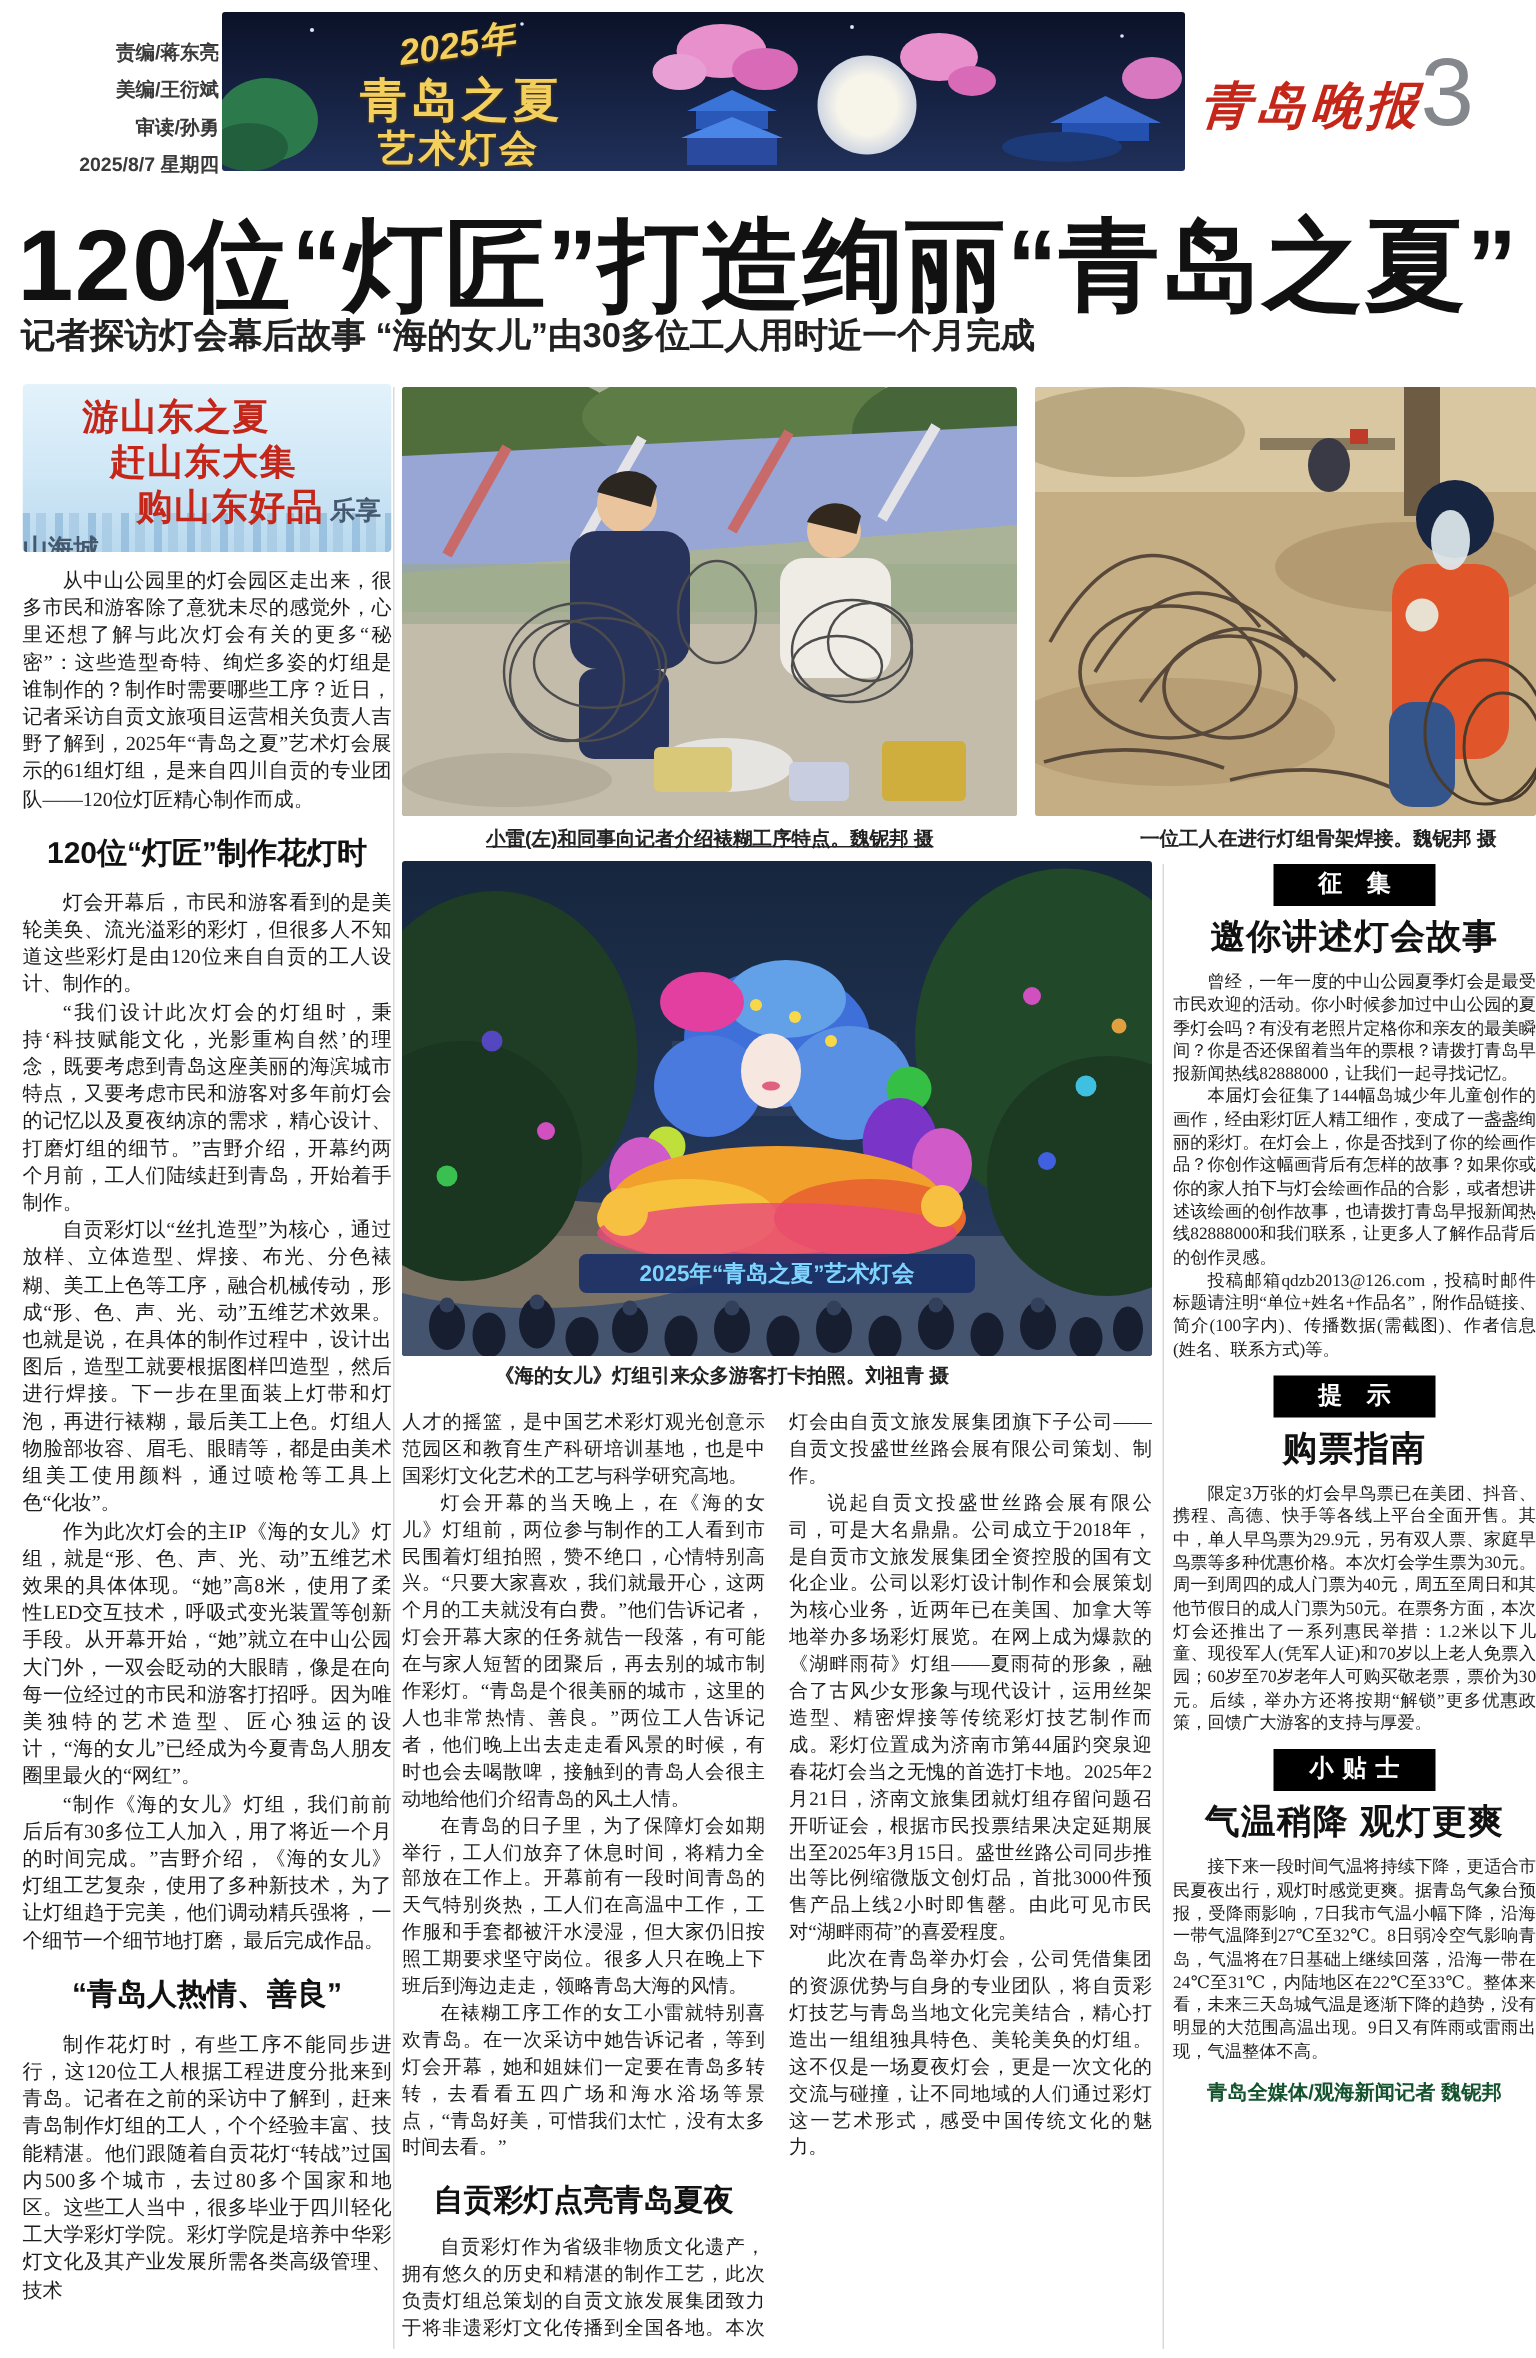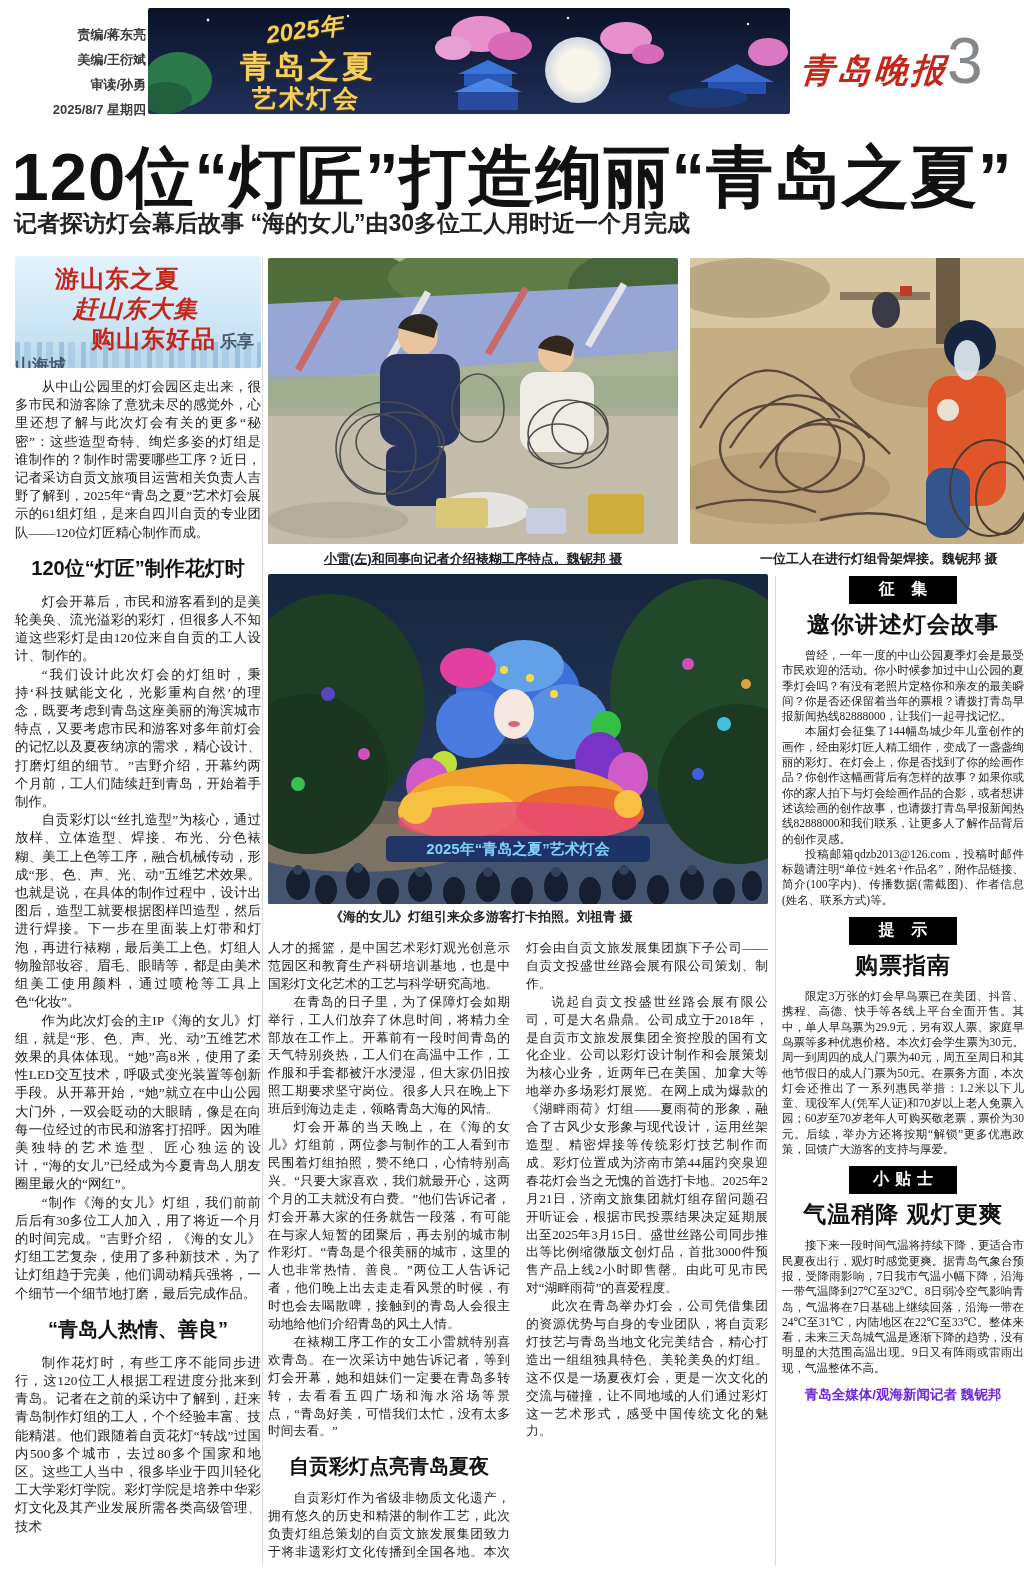--- a/index.html
+++ b/index.html
@@ -22,21 +22,21 @@
   
   .vrule{position:absolute;width:1px;background:#d9d9d9;}
   .leftcol{position:absolute;left:15px;top:256px;width:246px;height:1310px;overflow:hidden;}
   .promo{position:relative;width:246px;height:112px;border-radius:3px;overflow:hidden;
          background:linear-gradient(180deg,#e3f2fb 0%,#cfe7f6 55%,#b9d9ee 100%);margin-bottom:10px;}
   .promo .skyline{position:absolute;left:0;bottom:0;width:100%;height:26px;opacity:.75;
       background:repeating-linear-gradient(90deg,#8fb9da 0 5px,transparent 5px 9px,#a5c8e2 9px 16px,transparent 16px 22px);}
   .promo .ln{position:relative;font-family:"Liberation Sans","DejaVu Sans",sans-serif;font-weight:900;
              font-size:24px;color:#c4271a;line-height:30px;letter-spacing:1px;}
   .promo .ln1{margin:8px 0 0 40px;}
-  .promo .ln2{margin-left:58px;font-style:italic;}
+  .promo .ln2{margin-left:58px;}
   .promo .ln3{margin-left:76px;display:inline-block;}
   .promo .tail{font-size:17px;color:#44586e;font-weight:700;letter-spacing:0;}
   .p{margin:0;text-align:justify;text-indent:2em;}
   .p.cont{text-indent:0;}
   .leftcol .p{font-size:13.4px;line-height:18.2px;}
   .sechead{font-family:"Liberation Sans","DejaVu Sans",sans-serif;font-weight:900;text-align:center;
            font-size:20px;color:#111;margin:13px 0 11px 0;}
   
   .photorow{position:absolute;left:268px;top:258px;width:756px;height:312px;}
   .photo{position:absolute;top:0;overflow:hidden;border-radius:2px;background:#ddd;}
@@ -51,21 +51,21 @@
   
   .rightcol{position:absolute;left:782px;top:576px;width:242px;height:992px;overflow:hidden;}
   .box{margin-bottom:9px;}
   .badge{display:block;width:108px;margin:0 auto;background:#000000;color:#fff;text-align:center;
          font-family:"Liberation Sans","DejaVu Sans",sans-serif;font-weight:900;font-size:16px;
          letter-spacing:6px;padding:3px 0 4px 6px;box-sizing:border-box;}
   .boxtitle{font-family:"Liberation Sans","DejaVu Sans",sans-serif;font-weight:700;font-size:23px;
             text-align:center;color:#111;margin:5px 0 8px 0;letter-spacing:1px;}
   .rightcol .p{font-size:11.5px;line-height:15.3px;}
   .byline{font-family:"Liberation Sans","DejaVu Sans",sans-serif;font-weight:700;font-size:13.5px;
-          text-align:center;margin-top:10px;color:#6d28d9;}
+          text-align:center;margin-top:10px;color:#14532d;}
   
   .btxt{position:absolute;font-family:"Liberation Sans","DejaVu Sans",sans-serif;font-weight:900;color:#f3cf5e;
         text-shadow:0 1px 2px #5a3c08;}
 </style>
 </head>
 <body>
 
 <div id="page">
 
   <div class="credits">
@@ -285,22 +285,22 @@
           <circle cx="288" cy="298" r="5"></circle>
           <circle cx="356" cy="296" r="5"></circle>
         <circle cx="424" cy="296" r="5"></circle>
       </g>
     </svg>
   </div>
   <div class="cap" style="left:330px;top:908px;">《海的女儿》灯组引来众多游客打卡拍照。刘祖青 摄</div>
 
   <div class="midtext">
     <p class="p cont">人才的摇篮，是中国艺术彩灯观光创意示范园区和教育生产科研培训基地，也是中国彩灯文化艺术的工艺与科学研究高地。</p>
+    <p class="p">灯会开幕的当天晚上，在《海的女儿》灯组前，两位参与制作的工人看到市民围着灯组拍照，赞不绝口，心情特别高兴。“只要大家喜欢，我们就最开心，这两个月的工夫就没有白费。”他们告诉记者，灯会开幕大家的任务就告一段落，有可能在与家人短暂的团聚后，再去别的城市制作彩灯。“青岛是个很美丽的城市，这里的人也非常热情、善良。”两位工人告诉记者，他们晚上出去走走看风景的时候，有时也会去喝散啤，接触到的青岛人会很主动地给他们介绍青岛的风土人情。</p>
     <p class="p">在青岛的日子里，为了保障灯会如期举行，工人们放弃了休息时间，将精力全部放在工作上。开幕前有一段时间青岛的天气特别炎热，工人们在高温中工作，工作服和手套都被汗水浸湿，但大家仍旧按照工期要求坚守岗位。很多人只在晚上下班后到海边走走，领略青岛大海的风情。</p>
-    <p class="p">灯会开幕的当天晚上，在《海的女儿》灯组前，两位参与制作的工人看到市民围着灯组拍照，赞不绝口，心情特别高兴。“只要大家喜欢，我们就最开心，这两个月的工夫就没有白费。”他们告诉记者，灯会开幕大家的任务就告一段落，有可能在与家人短暂的团聚后，再去别的城市制作彩灯。“青岛是个很美丽的城市，这里的人也非常热情、善良。”两位工人告诉记者，他们晚上出去走走看风景的时候，有时也会去喝散啤，接触到的青岛人会很主动地给他们介绍青岛的风土人情。</p>
     <p class="p">在裱糊工序工作的女工小雷就特别喜欢青岛。在一次采访中她告诉记者，等到灯会开幕，她和姐妹们一定要在青岛多转转，去看看五四广场和海水浴场等景点，“青岛好美，可惜我们太忙，没有太多时间去看。”</p>
     <div class="sechead">自贡彩灯点亮青岛夏夜</div>
     <p class="p">自贡彩灯作为省级非物质文化遗产，拥有悠久的历史和精湛的制作工艺，此次负责灯组总策划的自贡文旅发展集团致力于将非遗彩灯文化传播到全国各地。本次灯会由自贡文旅发展集团旗下子公司——自贡文投盛世丝路会展有限公司策划、制作。</p>
     <p class="p">说起自贡文投盛世丝路会展有限公司，可是大名鼎鼎。公司成立于2018年，是自贡市文旅发展集团全资控股的国有文化企业。公司以彩灯设计制作和会展策划为核心业务，近两年已在美国、加拿大等地举办多场彩灯展览。在网上成为爆款的《湖畔雨荷》灯组——夏雨荷的形象，融合了古风少女形象与现代设计，运用丝架造型、精密焊接等传统彩灯技艺制作而成。彩灯位置成为济南市第44届趵突泉迎春花灯会当之无愧的首选打卡地。2025年2月21日，济南文旅集团就灯组存留问题召开听证会，根据市民投票结果决定延期展出至2025年3月15日。盛世丝路公司同步推出等比例缩微版文创灯品，首批3000件预售产品上线2小时即售罄。由此可见市民对“湖畔雨荷”的喜爱程度。</p>
     <p class="p">此次在青岛举办灯会，公司凭借集团的资源优势与自身的专业团队，将自贡彩灯技艺与青岛当地文化完美结合，精心打造出一组组独具特色、美轮美奂的灯组。这不仅是一场夏夜灯会，更是一次文化的交流与碰撞，让不同地域的人们通过彩灯这一艺术形式，感受中国传统文化的魅力。</p>
   </div>
 
   <div class="rightcol">
     <div class="box">
       <span class="badge">征 集</span>

